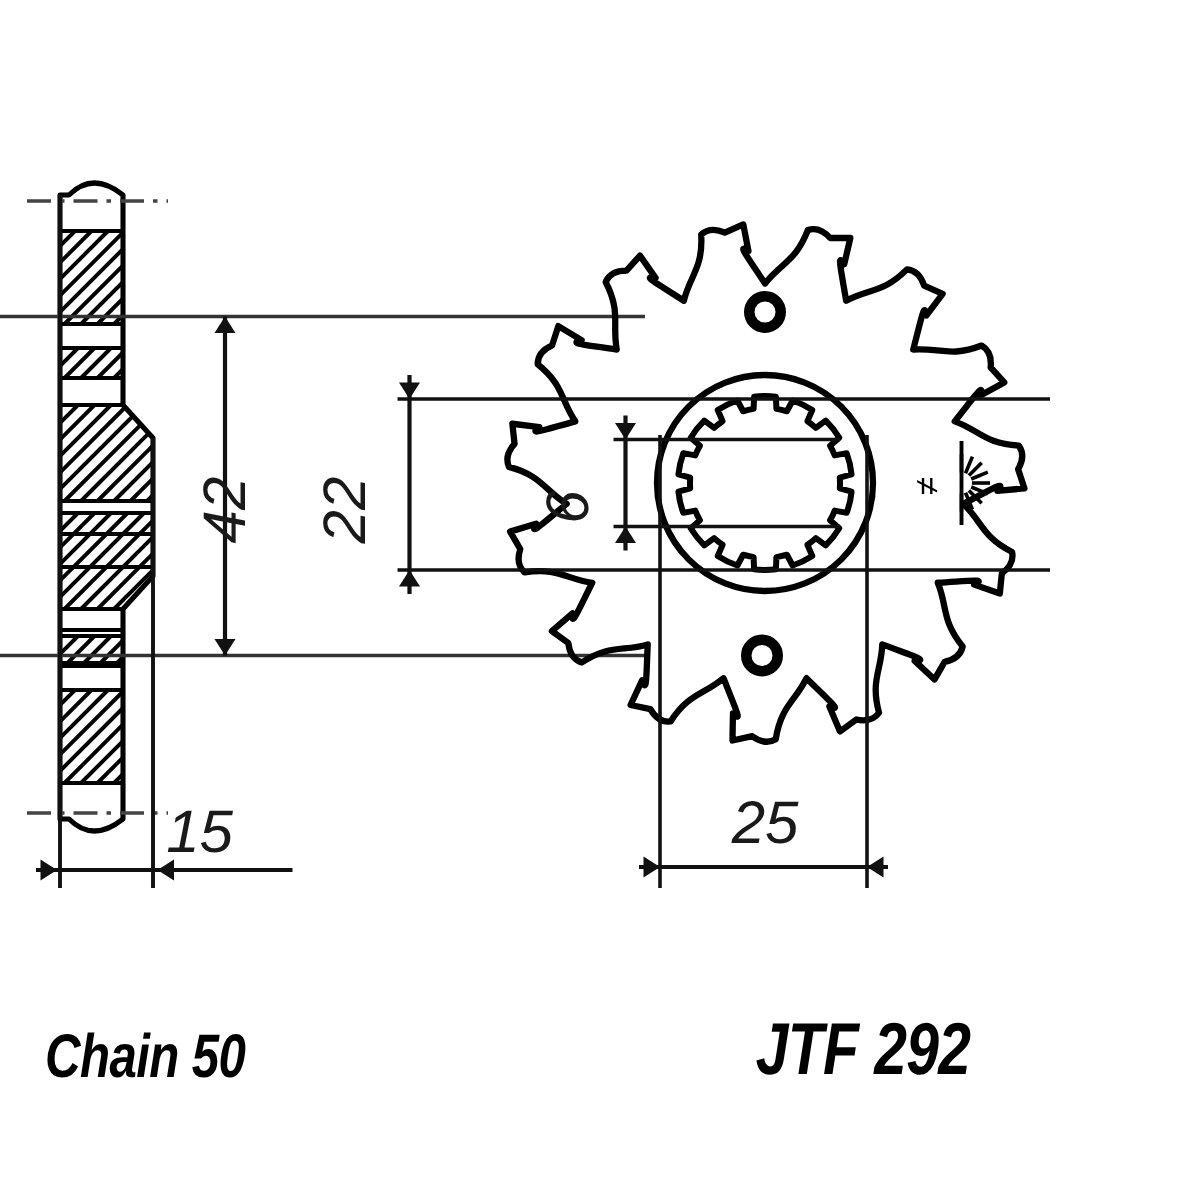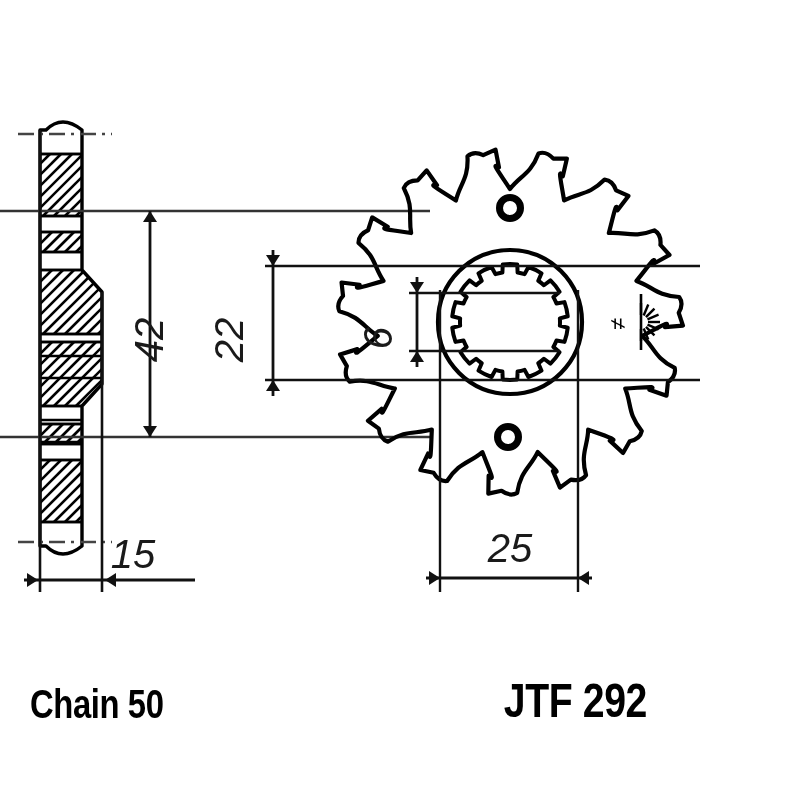--- a/index.html
+++ b/index.html
@@ -2,21 +2,21 @@
 <html><head>
 <meta charset="utf-8">
 <style>
   html,body{margin:0;padding:0;background:#ffffff;}
   body{width:800px;height:800px;overflow:hidden;
        font-family:"Liberation Sans",sans-serif;color:#000;}
   #page{position:relative;width:800px;height:800px;background:#fff;}
   svg{display:block;position:absolute;top:0;left:0;}
   .dimtext{font-family:"Liberation Sans",sans-serif;font-style:italic;
            font-weight:400;font-size:40px;fill:#1a1a1a;}
-  .footer{position:absolute;bottom:0;left:0;width:669px;height:140px;}
+  .footer{position:absolute;bottom:0;left:0;width:669px;height:140px;font-style:italic;}
   .footer-label{position:absolute;font-family:"Liberation Sans",sans-serif;
       font-weight:bold;font-size:41px;letter-spacing:-0.5px;color:#000;
       transform:scaleX(0.80);white-space:nowrap;}
   #chain-label{left:30px;bottom:72px;transform-origin:left bottom;}
   #part-label{right:22px;bottom:72px;transform-origin:right bottom;font-size:49px;}
 </style>
 </head>
 <body>
 
 <div id="page">

